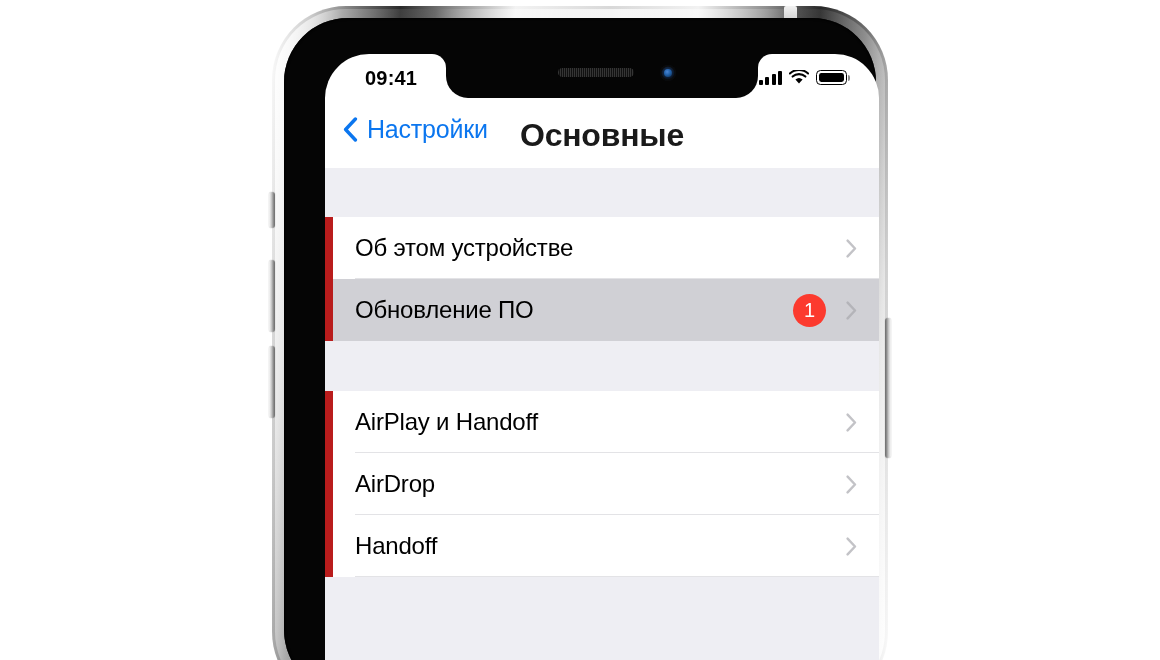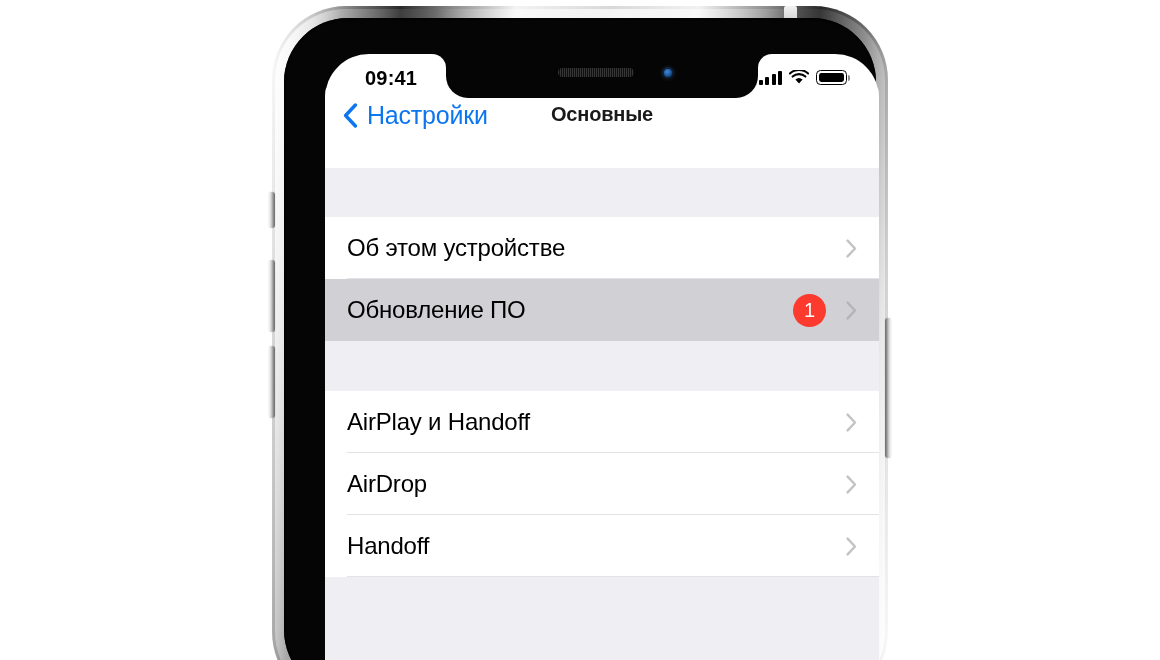--- a/index.html
+++ b/index.html
@@ -217,21 +217,21 @@
     left: 1.7px; top: 1.7px; bottom: 1.7px;
     width: calc(100% - 3.4px);
     background: #000;
     border-radius: 2.4px;
     display: block;
   }
 
   
   .navbar {
     position: absolute;
-    top: 34px; left: 0; right: 0;
+    top: 48px; left: 0; right: 0;
     height: 66px;
     background: #fff;
     z-index: 15;
   }
   .nav-back {
     position: absolute;
     left: 18px;
     top: 13px;
     display: flex;
     align-items: center;
@@ -245,40 +245,40 @@
   }
   .nav-back-label {
     font-size: 25px;
     letter-spacing: -0.2px;
   }
   .nav-title {
     position: absolute;
     left: 0; right: 0;
     top: 15px;
     text-align: center;
-    font-size: 20px;
+    font-size: 32px;
     font-weight: bold;
     color: #1a1a1a;
     letter-spacing: -0.2px;
   }
 
   
   .content {
     position: absolute;
     top: 114px; left: 0; right: 0; bottom: 0;
     background: #eeeef3;
     overflow: hidden;
   }
   .gap {
     background: #eeeef3;
   }
   .gap-top { height: 49px; }
   .gap-mid { height: 50px; }
 
-  .group { background: #f97316; }
+  .group { background: #b91c1c; padding-left: 8px; }
 
   .row {
     position: relative;
     height: 62px;
     display: flex;
     align-items: center;
     background: #ffffff;
     cursor: pointer;
   }
   .row.selected { background: #d0d0d5; text-align: right; }

